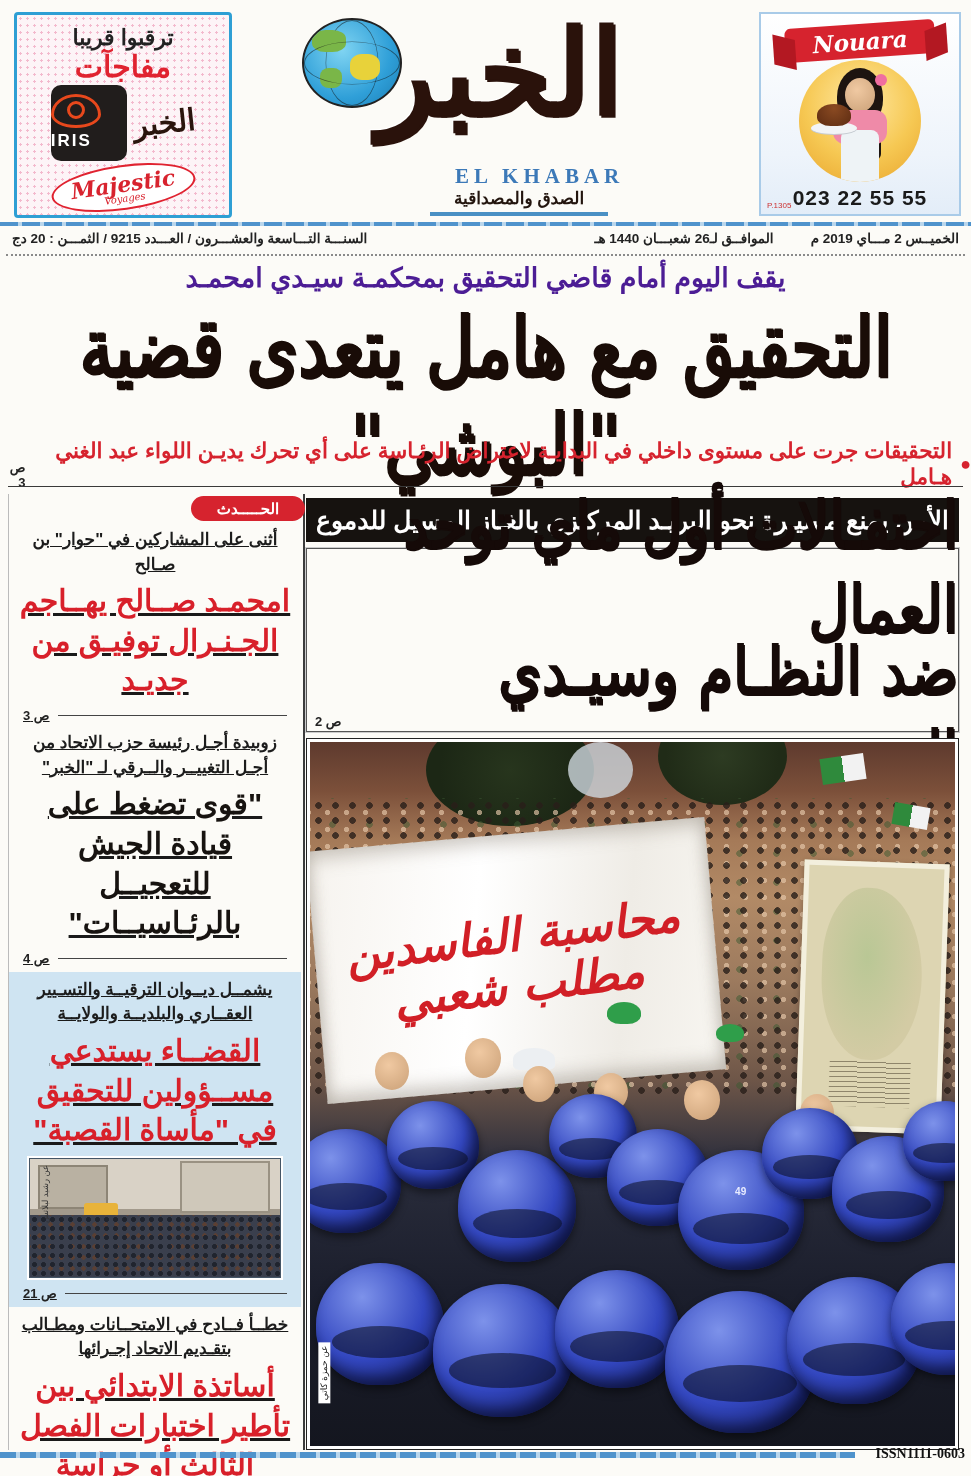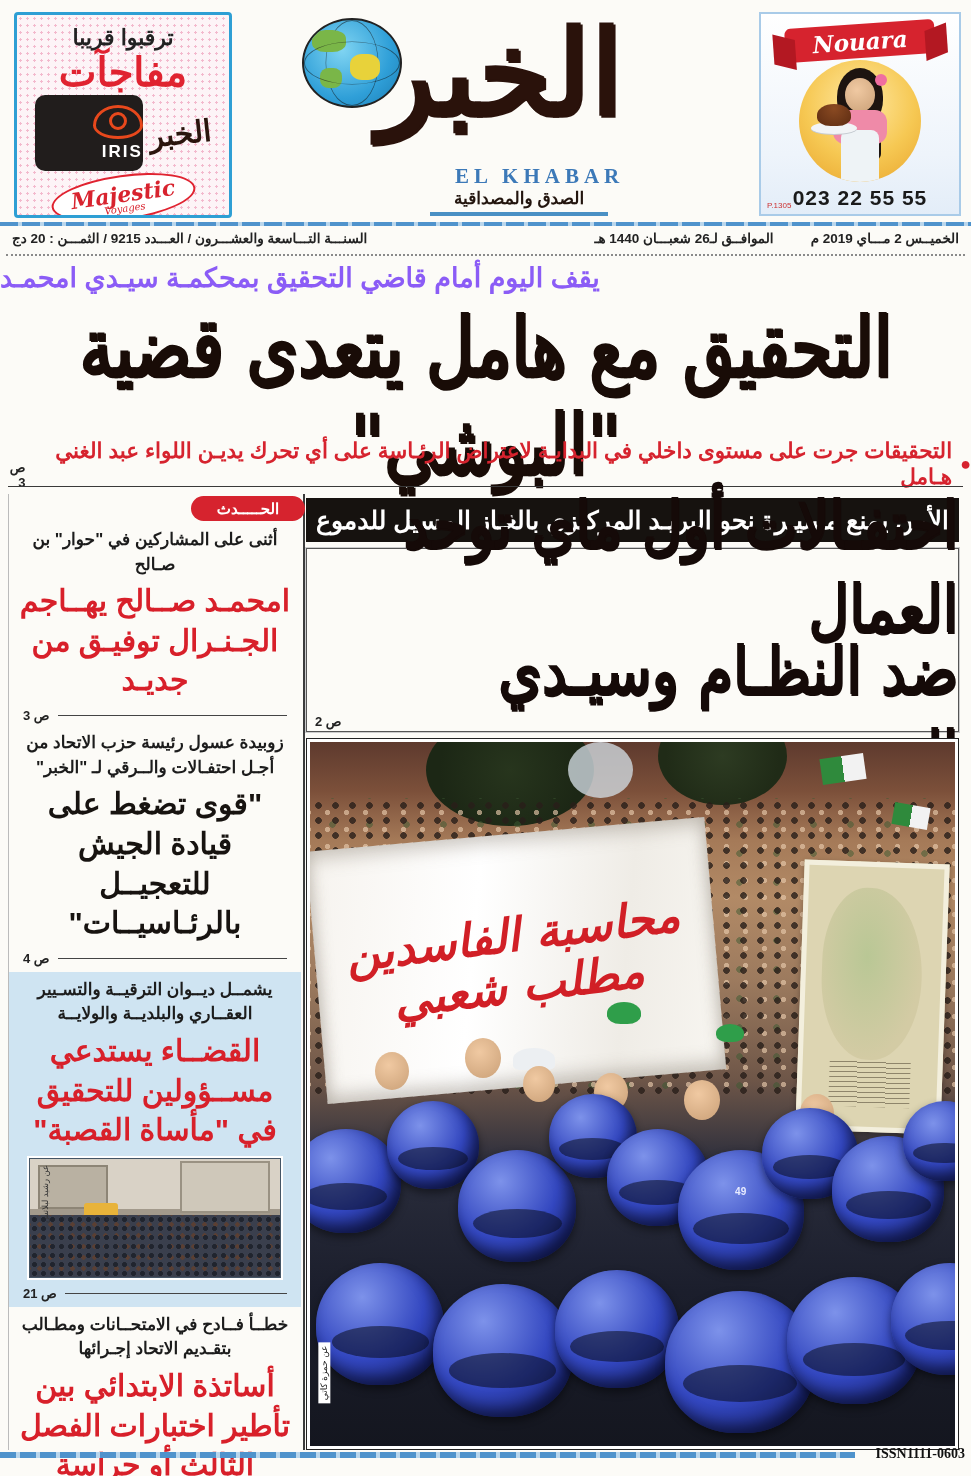--- a/index.html
+++ b/index.html
@@ -6,26 +6,26 @@
   #page{position:relative;width:971px;height:1476px;margin:0 auto;background:#fcfbf7;
         font-family:"Liberation Sans",sans-serif;overflow:hidden;color:#1a1a1a;}
   [dir]{unicode-bidi:embed;}
 
   
   .ad-left{position:absolute;left:14px;top:12px;width:212px;height:200px;border:3px solid #2e9fd4;
            border-radius:4px;background:
            radial-gradient(#f3b9cd 1px,transparent 1.2px) 0 0/7px 7px,#fdf4f7;
            text-align:center;overflow:hidden;}
   .ad-left .l1{margin-top:10px;font-size:22px;font-weight:bold;color:#222;}
-  .ad-left .l2{font-size:40px;font-weight:bold;color:#e02330;line-height:1.05;}
+  .ad-left .l2{font-size:30px;font-weight:bold;color:#e02330;line-height:1.05;}
   .ad-left .row{display:flex;align-items:center;justify-content:center;gap:6px;margin-top:2px;}
   .mini-khabar{font-family:"DejaVu Serif",serif;font-weight:bold;font-size:30px;color:#2a150d;
                transform:rotate(-6deg);}
   .iris-box{width:76px;height:76px;background:#211d1c;border-radius:10px;display:flex;flex-direction:column;
-            align-items:flex-end;justify-content:center;padding-left:32px;}
+            align-items:flex-start;justify-content:center;}
   .iris-eye{width:44px;height:28px;border:3px solid #e8481c;border-radius:50% 50% 50% 50%/60% 60% 40% 40%;
             position:relative;}
   .iris-eye::after{content:"";position:absolute;left:13px;top:4px;width:12px;height:12px;border:3px solid #e8481c;
             border-radius:50%;}
   .iris-word{color:#fff;font-size:17px;letter-spacing:2px;font-weight:bold;margin-top:3px;}
   .majestic{display:inline-block;margin-top:4px;padding:4px 18px;border:2px solid #e02330;border-radius:50%;
             transform:rotate(-8deg);background:#fff;}
   .majestic .m1{font-family:"DejaVu Serif",serif;font-style:italic;font-weight:bold;color:#d8232e;font-size:22px;}
   .majestic .m2{font-family:"DejaVu Serif",serif;font-style:italic;color:#d8232e;font-size:10px;display:block;margin-top:-4px;}
 
@@ -73,34 +73,34 @@
   
   .rule-blue{position:absolute;left:0;width:971px;height:4px;
              background:repeating-linear-gradient(90deg,#4f93cc 0 18px,#b9d6ec 18px 22px);}
   .dl-top{top:222px;}
   .dateline{position:absolute;left:0;top:230px;width:971px;height:22px;direction:rtl;display:flex;
             justify-content:space-between;padding:0 12px;box-sizing:border-box;font-size:13.5px;font-weight:bold;color:#222;}
   .dateline .mid{margin-left:190px;}
   .dotted{position:absolute;left:6px;top:254px;width:959px;border-top:2px dotted #8a8a8a;}
 
   
-  .lead-kicker{position:absolute;left:0;top:262px;width:971px;text-align:left;direction:rtl;
-               font-size:27px;font-weight:900;color:#8b5cf6;}
+  .lead-kicker{position:absolute;left:0;top:262px;width:971px;text-align:center;direction:rtl;
+               font-size:27px;font-weight:900;color:#4c1d95;}
   .lead-headline{position:absolute;left:0;top:298px;width:971px;text-align:center;direction:rtl;
                font-family:"DejaVu Serif",serif;font-size:66px;font-weight:900;color:#190c07;
                transform:scaleY(1.25);transform-origin:top;letter-spacing:-1px;
                text-shadow:1.5px 1.5px 0 #190c07;}
   .lead-sub{position:absolute;left:0;top:438px;width:971px;direction:rtl;display:flex;align-items:center;
             justify-content:center;gap:8px;font-size:21.5px;font-weight:900;color:#d6232e;}
   .lead-sub .bullet{color:#d6232e;font-size:18px;}
   .lead-sub .pref{color:#222;font-size:13px;font-weight:bold;align-self:flex-end;}
   .lead-rule{position:absolute;left:8px;top:486px;width:955px;border-top:1.5px solid #3a3a3a;}
 
   
-  .leftcol{position:absolute;left:8px;top:494px;width:292px;height:956px;border-left:1px solid #bbb;}
+  .leftcol{position:absolute;left:8px;top:494px;width:292px;height:956px;border-left:1px solid #bbb;text-decoration:underline;}
   .tab{position:absolute;right:-4px;top:2px;width:114px;height:25px;background:#d6232e;border-radius:13px;
        color:#fff;display:flex;align-items:center;justify-content:center;font-size:15px;font-weight:bold;direction:rtl;}
   .colrule{position:absolute;right:-4px;top:0;height:956px;border-right:2.5px solid #3c3c3c;}
   .item{direction:rtl;text-align:center;padding:6px 10px 0;}
   .item .kicker{font-size:17px;font-weight:bold;color:#1c1c1c;line-height:1.45;}
   .item .hl-red{font-size:30px;font-weight:900;color:#d8202a;line-height:1.32;margin-top:4px;}
   .item .hl-black{font-size:30px;font-weight:900;color:#171310;line-height:1.32;margin-top:4px;}
   .pageref{display:flex;direction:ltr;align-items:center;gap:8px;padding:8px 14px 2px;}
   .pageref .lbl{font-size:13px;font-weight:bold;color:#222;white-space:nowrap;}
   .pageref .ln{flex:1;border-top:1.5px solid #444;}
@@ -267,21 +267,21 @@
     <div class="item" style="padding-top:34px;">
       <div class="kicker">أثنى على المشاركين في "حوار" بن صـالح</div>
       <div class="hl-red">امحمـد صــالح يهــاجم الجـنـرال توفيـق من جديـد</div>
     </div>
     <div class="pageref">
       <span class="lbl">ص 3</span>
         <span class="ln"></span>
     </div>
 
     <div class="item">
-      <div class="kicker">زوبيدة عسول رئيسة حزب الاتحاد من أجـل احتفـالات والــرقي لـ "الخبر"</div>
+      <div class="kicker">زوبيدة أجـل رئيسة حزب الاتحاد من أجـل التغييــر والــرقي لـ "الخبر"</div>
       <div class="hl-black">"قوى تضغط على قيادة الجيش للتعجيــل بالرئـاسيــات"</div>
     </div>
     <div class="pageref">
       <span class="lbl">ص 4</span>
         <span class="ln"></span>
     </div>
 
     <div class="item-blue">
       <div class="item">
         <div class="kicker">يشمــل ديــوان الترقيــة والتسـيير العقــاري والبلديــة والولايــة</div>

